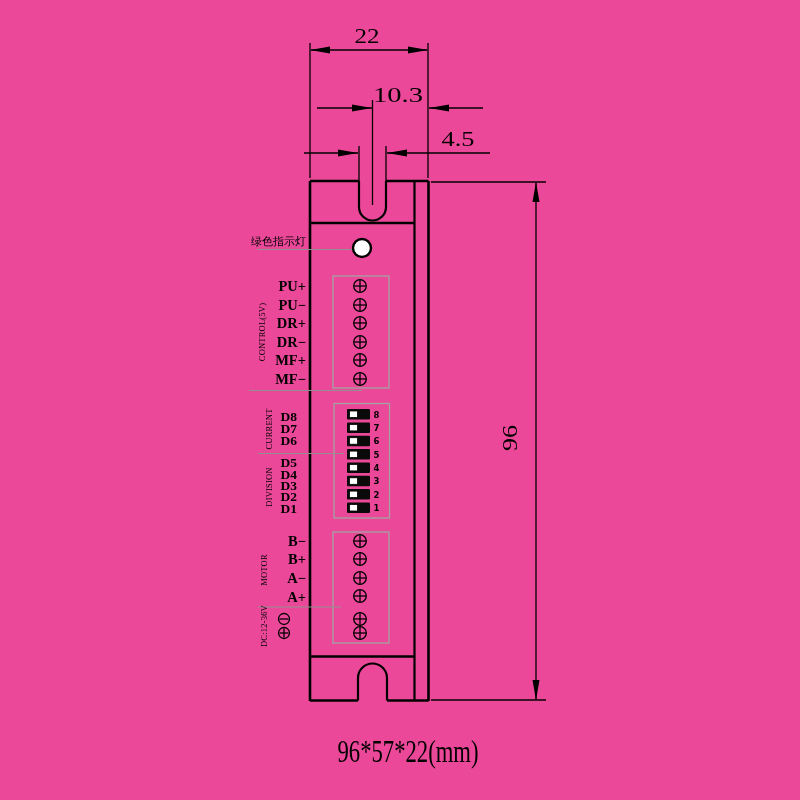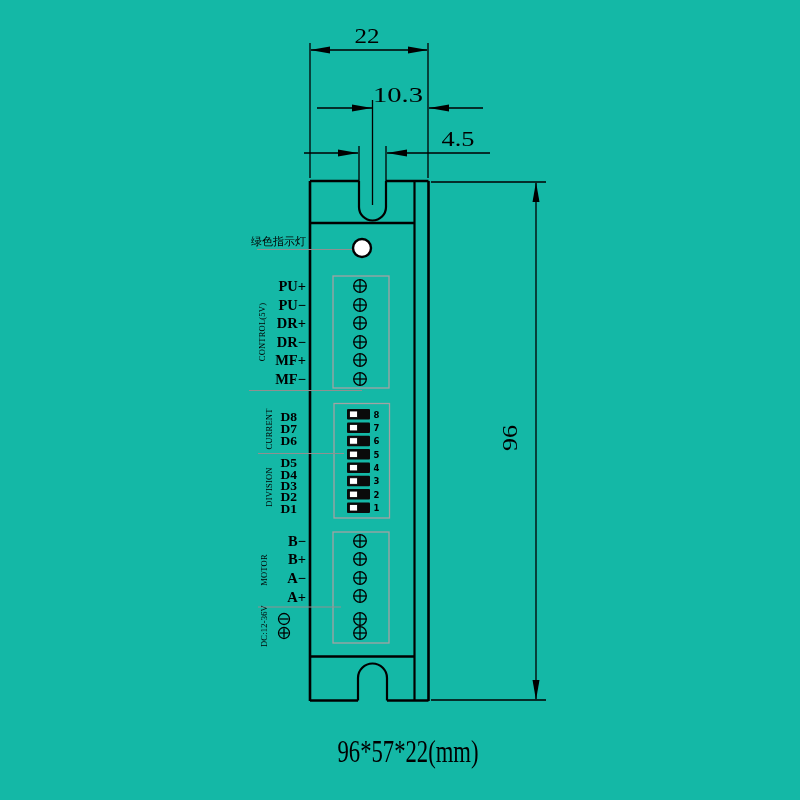--- a/index.html
+++ b/index.html
@@ -1,16 +1,16 @@
 <!DOCTYPE html>
 <html><head>
 <meta charset="utf-8">
 <style>
   html,body{margin:0;padding:0;background:#ffffff;}
-  #canvas{position:relative;width:800px;height:800px;background:#14b8a6;overflow:hidden;}
+  #canvas{position:relative;width:800px;height:800px;background:#ec4899;overflow:hidden;}
   svg{position:absolute;left:0;top:0;}
   text{fill:#000;}
   .dimtxt{font-family:"Liberation Serif",serif;font-size:21px;}
   .captxt{font-family:"Liberation Serif",serif;font-size:31px;}
   .pintxt{font-family:"Liberation Serif",serif;font-weight:bold;font-size:14.5px;}
   .diptxt{font-family:"Liberation Serif",serif;font-weight:bold;font-size:13.5px;}
   .grptxt{font-family:"Liberation Serif",serif;font-size:8.5px;letter-spacing:0.2px;}
   .numtxt{font-family:"DejaVu Sans",sans-serif;font-weight:600;font-size:8.5px;}
   .cjktxt{font-family:"DejaVu Sans",sans-serif;font-size:11px;}
   .thick{stroke:#000;stroke-width:2.6;fill:none;}

